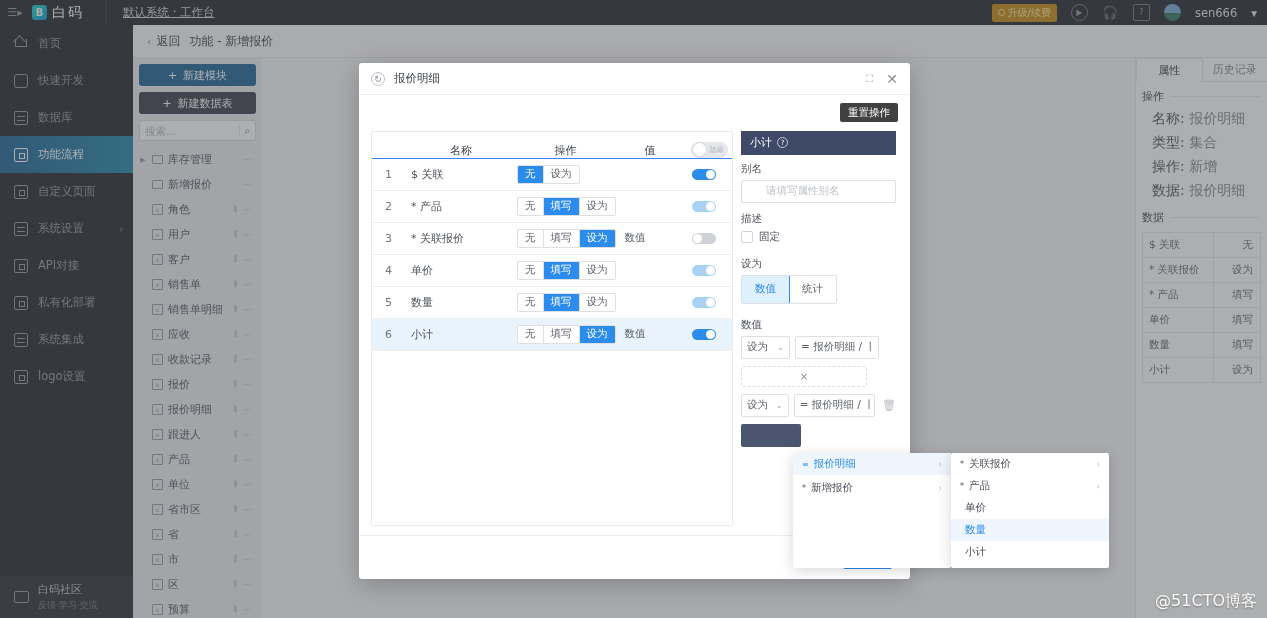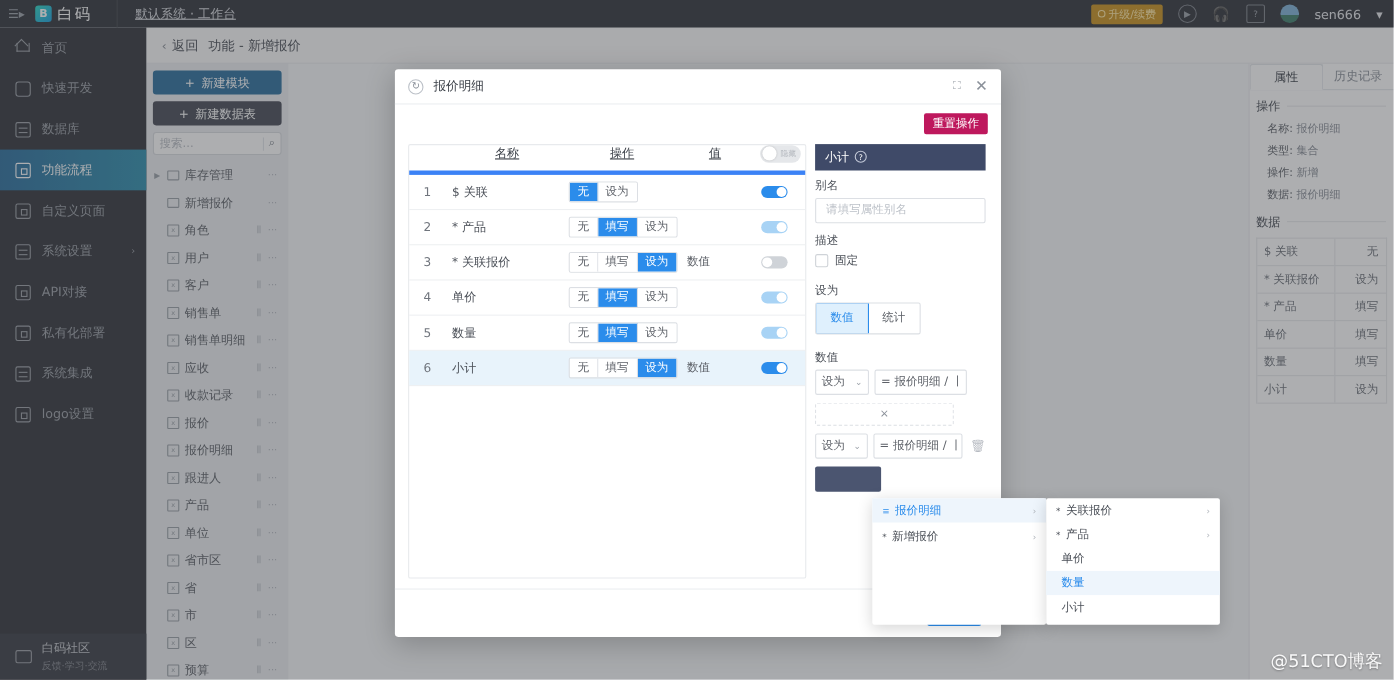--- a/index.html
+++ b/index.html
@@ -148,21 +148,21 @@
   }
   .pp-tabs { display:flex; height:24px; border-bottom:1px solid #e4e7eb; }
   .pp-tab {
     flex:1; display:flex; align-items:center; justify-content:center;
     font-size:11px; color:#8a9099;
   }
   .pp-tab.active { color:#3a3f47; border:1px solid #e4e7eb; border-bottom:1px solid #fff; border-radius:3px 3px 0 0; margin-bottom:-1px; background:#fff;}
   .pp-sec { display:flex; align-items:center; gap:6px; padding:7px 7px 3px 6px; }
   .pp-sec .t { font-size:11px; color:#4a4f57; white-space:nowrap;}
   .pp-sec .ln { flex:1; height:1px; background:#e8eaed; }
-  .pp-kv { font-size:10px; color:#8b9099; padding:3px 0 3px 16px; }
+  .pp-kv { font-size:14px; color:#8b9099; padding:3px 0 3px 16px; }
   .pp-kv b { font-weight:normal; color:#5d6168; }
   .pp-table { margin:4px 6px 0 6px; border:1px solid #e8eaed; border-bottom:none; }
   .pp-tr { display:flex; height:25px; border-bottom:1px solid #e8eaed; align-items:center; font-size:10.5px; color:#6b7078;}
   .pp-tr .k { flex:1; padding-left:6px; border-right:1px solid #e8eaed; height:100%; display:flex; align-items:center;}
   .pp-tr .v { width:46px; text-align:right; padding-right:7px; color:#6b7078; }
 
   
   .overlay {
     position:absolute; top:0; left:0; width:1267px; height:618px;
     background:rgba(60,62,66,0.42); z-index:50;
@@ -182,28 +182,28 @@
     width:14px;height:14px;border-radius:50%;border:1px solid #bcc1c8;
     display:flex;align-items:center;justify-content:center;font-size:9px;color:#8a9099;
   }
   .m-title { font-size:11.5px; color:#3a3f47; }
   .m-hr { margin-left:auto; display:flex; align-items:center; gap:14px; color:#9aa0a8; }
   .m-expand { font-size:10px; letter-spacing:-1px; }
   .m-close { font-size:14px; color:#8a9099; }
   .m-body { flex:1; position:relative; padding:8px 12px 0 12px; overflow:hidden; }
   .resetrow { display:flex; justify-content:flex-end; }
   .btn-reset {
-    background:#be185d; color:#fff; font-size:10.5px; border-radius:2px;
+    background:#404040; color:#fff; font-size:10.5px; border-radius:2px;
     padding:3px 8px; line-height:1.2;
   }
   .m-cols { display:flex; gap:8px; margin-top:9px; }
 
   
   .tblwrap { width:362px; border:1px solid #e8eaed; border-radius:2px; height:395px; }
-  .thead { display:flex; height:27px; border-bottom:4px solid #3b82f6; align-items:flex-start; font-size:11px; color:#3a3f47;text-decoration:underline; }
+  .thead { display:flex; height:27px; border-bottom:1px solid #3b82f6; align-items:flex-end; font-size:11px; color:#3a3f47; }
   .th-idx { width:33px; text-align:center; }
   .th-name { width:112px; text-align:center; }
   .th-op { width:97px; text-align:center; }
   .th-val { width:72px; text-align:center; }
   .th-tg { flex:1; display:flex; align-items:center; justify-content:center;}
   .sw {
     width:37px;height:16px;border-radius:8px;background:#e5e7ea;position:relative;
     display:flex; align-items:center;
   }
   .sw .knob { width:13px;height:13px;border-radius:50%;background:#fff; position:absolute; left:2px; box-shadow:0 0 2px rgba(0,0,0,.2);}
@@ -234,21 +234,21 @@
   .cfg { width:155px; }
   .cfg-head {
     background:#3f4a68; color:#fff; height:24px; display:flex; align-items:center;
     gap:5px; padding-left:9px; font-size:11px;
   }
   .cfg-head .q { width:11px;height:11px;border-radius:50%;border:1px solid #c3c9d8; font-size:7px; display:flex;align-items:center;justify-content:center;}
   .cfg-body { padding:7px 0 0 0; }
   .cfg-lbl { font-size:10.5px; color:#4a4f57; margin-bottom:4px; }
   .cfg-inp {
     height:23px; border:1px solid #dcdfe4; border-radius:2px; display:flex;
-    align-items:center; padding:0 9px; font-size:10.5px; color:#bcc1c8; margin-bottom:9px;
+    align-items:center; padding:0 24px; font-size:10.5px; color:#bcc1c8; margin-bottom:9px;
   }
   .cfg-chk { display:flex; align-items:center; gap:6px; margin-bottom:13px; }
   .cfg-chk .box { width:12px;height:12px;border:1px solid #cfd3d8;border-radius:2px; }
   .cfg-chk .t { font-size:10.5px; color:#4a4f57; }
   .pillgrp { display:flex; border:1px solid #dcdfe4; border-radius:2px; overflow:hidden; width:96px; height:29px; margin-bottom:14px;}
   .pillgrp div { flex:1; display:flex; align-items:center; justify-content:center; font-size:10.5px; color:#5d6168;}
   .pillgrp div.on { background:#dff0fd; color:#2b8ceb; border:1px solid #2b8ceb; margin:-1px; }
   .frow { display:flex; gap:5px; align-items:center; margin-bottom:7px; }
   .fsel {
     height:23px; border:1px solid #dcdfe4; border-radius:2px; display:flex; align-items:center;

